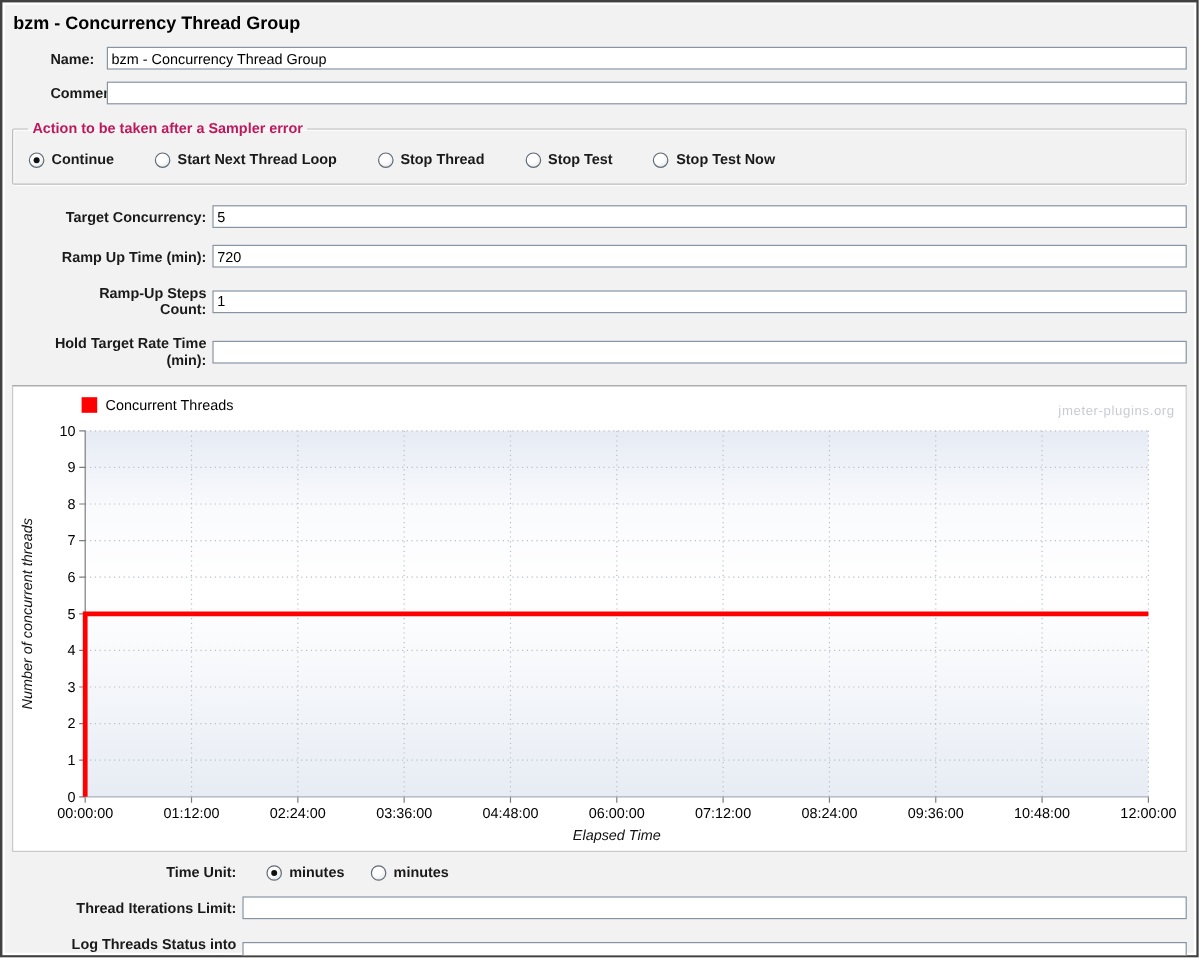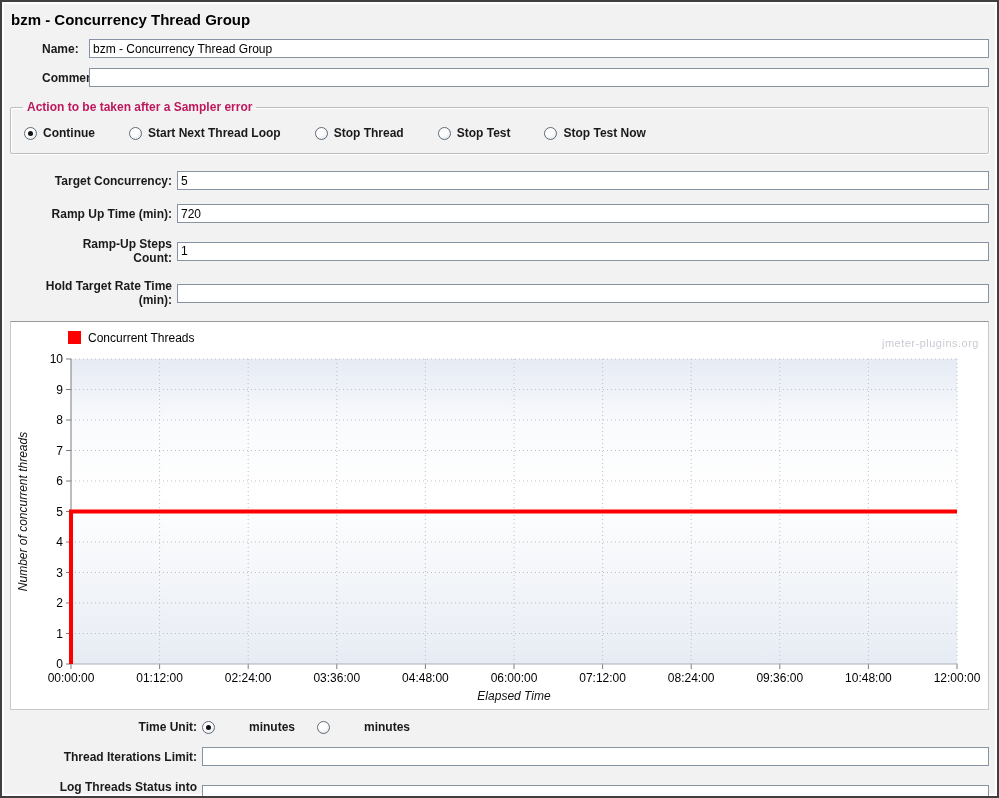--- a/index.html
+++ b/index.html
@@ -81,22 +81,22 @@
   }
   #chart-svg { position: absolute; left: 0; top: 0; }
   #chart-svg .grid { stroke: #b9bfca; stroke-width: 1; stroke-dasharray: 1 3; }
   #chart-svg .tick { stroke: #7d7d7d; stroke-width: 1; }
   #chart-svg .axis { stroke: #7d7d7d; stroke-width: 1; }
   #chart-svg .axis-x { stroke: #a9b0ba; stroke-width: 1; }
   #chart-svg text { font-family: "Liberation Sans", sans-serif; font-size: 12px; fill: #000; }
   #chart-svg .axis-title { font-style: italic; font-size: 12px; fill: #111; }
 
   .bottom .time-unit-group { display: flex; align-items: center; gap: 22px; }
-  .bottom .radio-item span.rlabel { font-weight: bold; margin-left: 28px; }
-  .bottom .form-row.time-row { margin-bottom: 13px; }
+  .bottom .radio-item span.rlabel { font-weight: bold; }
+  .bottom .form-row.time-row { margin-bottom: 13px; gap: 20px; }
 </style>
 </head>
 <body>
 
 <div class="window">
 
   <div class="panel-title">bzm - Concurrency Thread Group</div>
 
   <div class="row">
     <label class="lbl-narrow">Name:</label>

